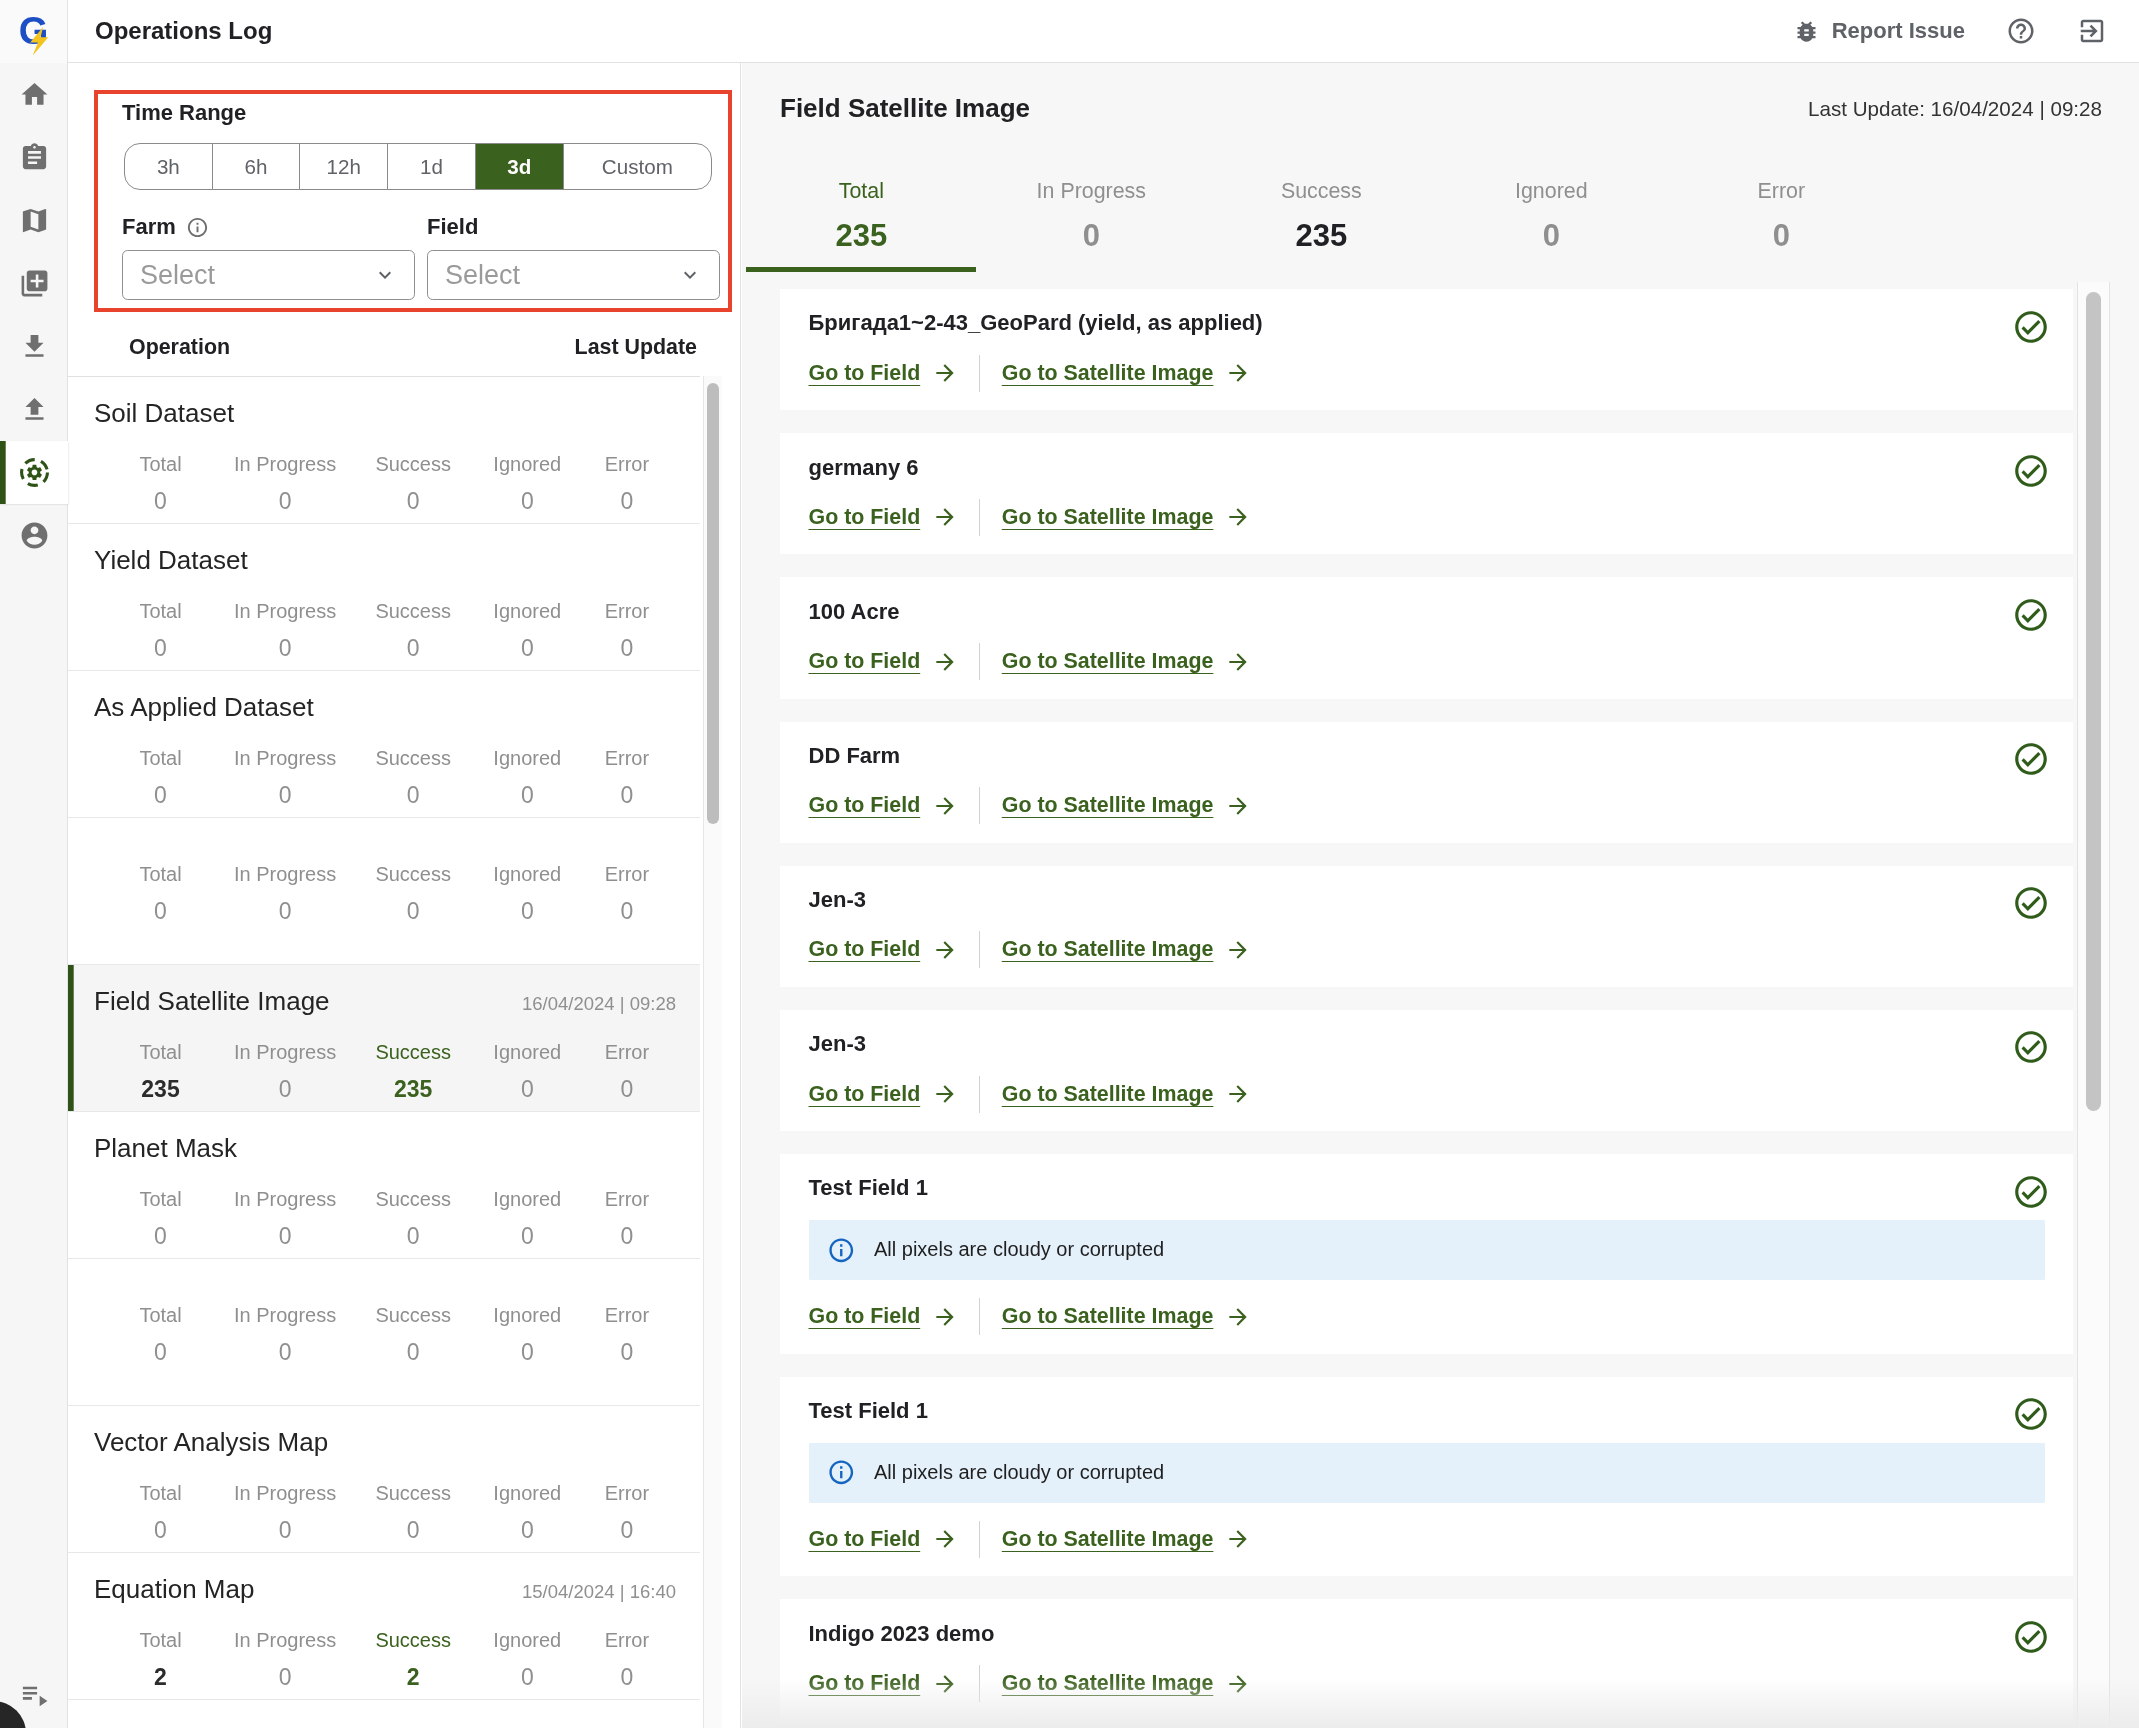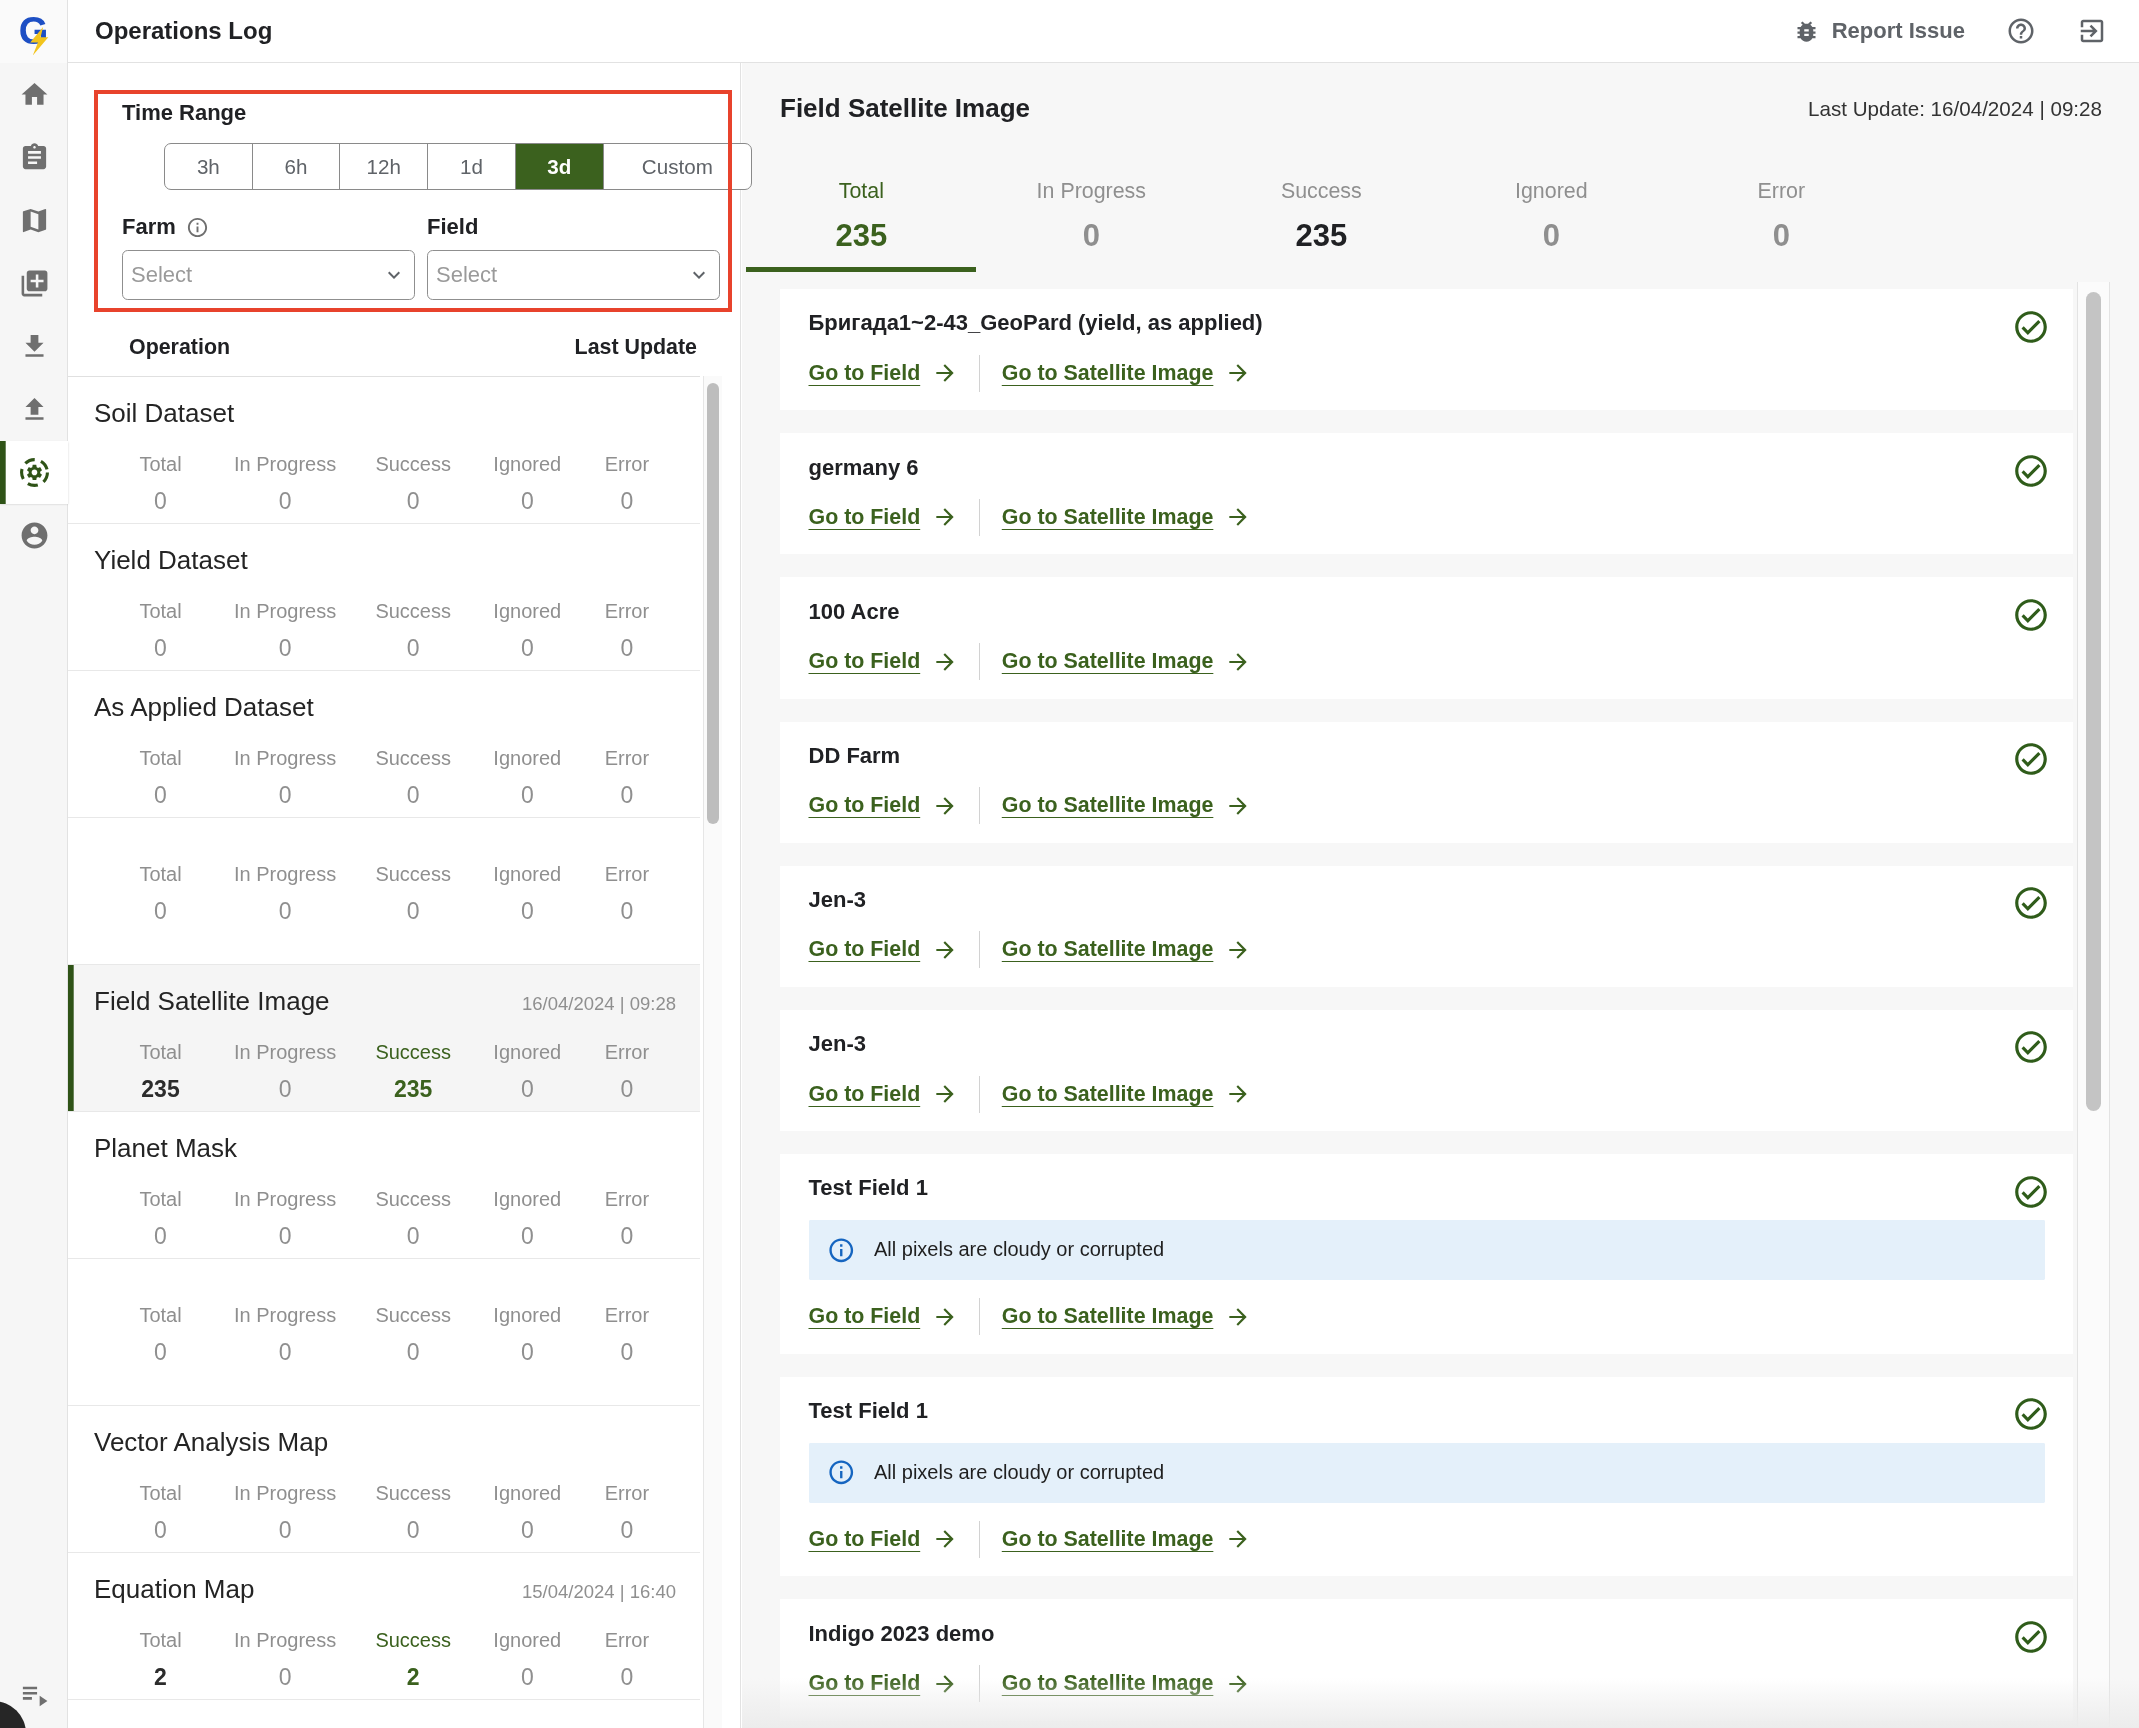--- a/index.html
+++ b/index.html
@@ -34,30 +34,30 @@
   .chat-bubble { position:absolute; left:-39px; top:1701px; width:65px; height:65px; border-radius:50%;
     background:#262626; z-index:30; }
 
   
   .filter-panel { position:absolute; left:68px; top:63px; width:673px; bottom:0; background:#fff;
     border-right:0.7px solid #e2e2e2; z-index:5; }
   .annotation-box { position:absolute; left:26px; top:27px; width:638px; height:222px;
     border:4.3px solid #e8432c; z-index:9; pointer-events:none; }
   .tr-label { position:absolute; left:54px; top:37px; font-size:22px; font-weight:700; color:#202124;text-align:center; }
   .btn-group { position:absolute; left:56px; top:80px; width:588px; height:47px; display:flex;
-    border:1.4px solid #8a8a8a; border-radius:7px; overflow:hidden; background:#fff;margin-left:40px; }
+    border:1.4px solid #8a8a8a; border-radius:16px; overflow:hidden; background:#fff; }
   .btn-group .btn { flex:1; display:flex; align-items:center; justify-content:center;
     font-size:20.6px; color:#5f6368; border-right:1.4px solid #8a8a8a; cursor:pointer; }
   .btn-group .btn:last-child { border-right:none; flex:1.7; }
   .btn-group .btn.sel { background:#3b611e; color:#fff; font-weight:700; }
   .sel-label { position:absolute; top:151px; font-size:22px; font-weight:700; color:#202124;
     display:flex; align-items:center; gap:10px; }
   .sel-label svg { width:23px; height:23px; color:#6f6f6f; }
   .select { position:absolute; top:187px; height:50px; width:293px; border:1.4px solid #8f8f8f;
-    border-radius:5.7px; display:flex; align-items:center; padding:0 8px; font-size:22px;
+    border-radius:5.7px; display:flex; align-items:center; padding:0 17px; font-size:27px;
     color:#9a9a9a; cursor:pointer; background:#fff; }
   .select .chev { margin-left:auto; color:#5f6368; display:flex; }
   .select .chev svg { width:24px; height:24px; }
 
   .ops-cols { position:absolute; left:0; right:0; top:272px; padding:0 43px 0 61px; display:flex;
     justify-content:space-between; font-size:21.4px; font-weight:700; color:#202124; }
   .ops-list { position:absolute; left:0; right:40px; top:313px; bottom:0; overflow:hidden;
     border-top:0.7px solid #e0e0e0; }
   .op { height:147px; border-bottom:0.7px solid #e8e8e8; padding-top:21.4px; position:relative; background:#fff; }
   .op.selected { background:#f5f5f5; box-shadow:inset 5.7px 0 0 #2f5317; }

